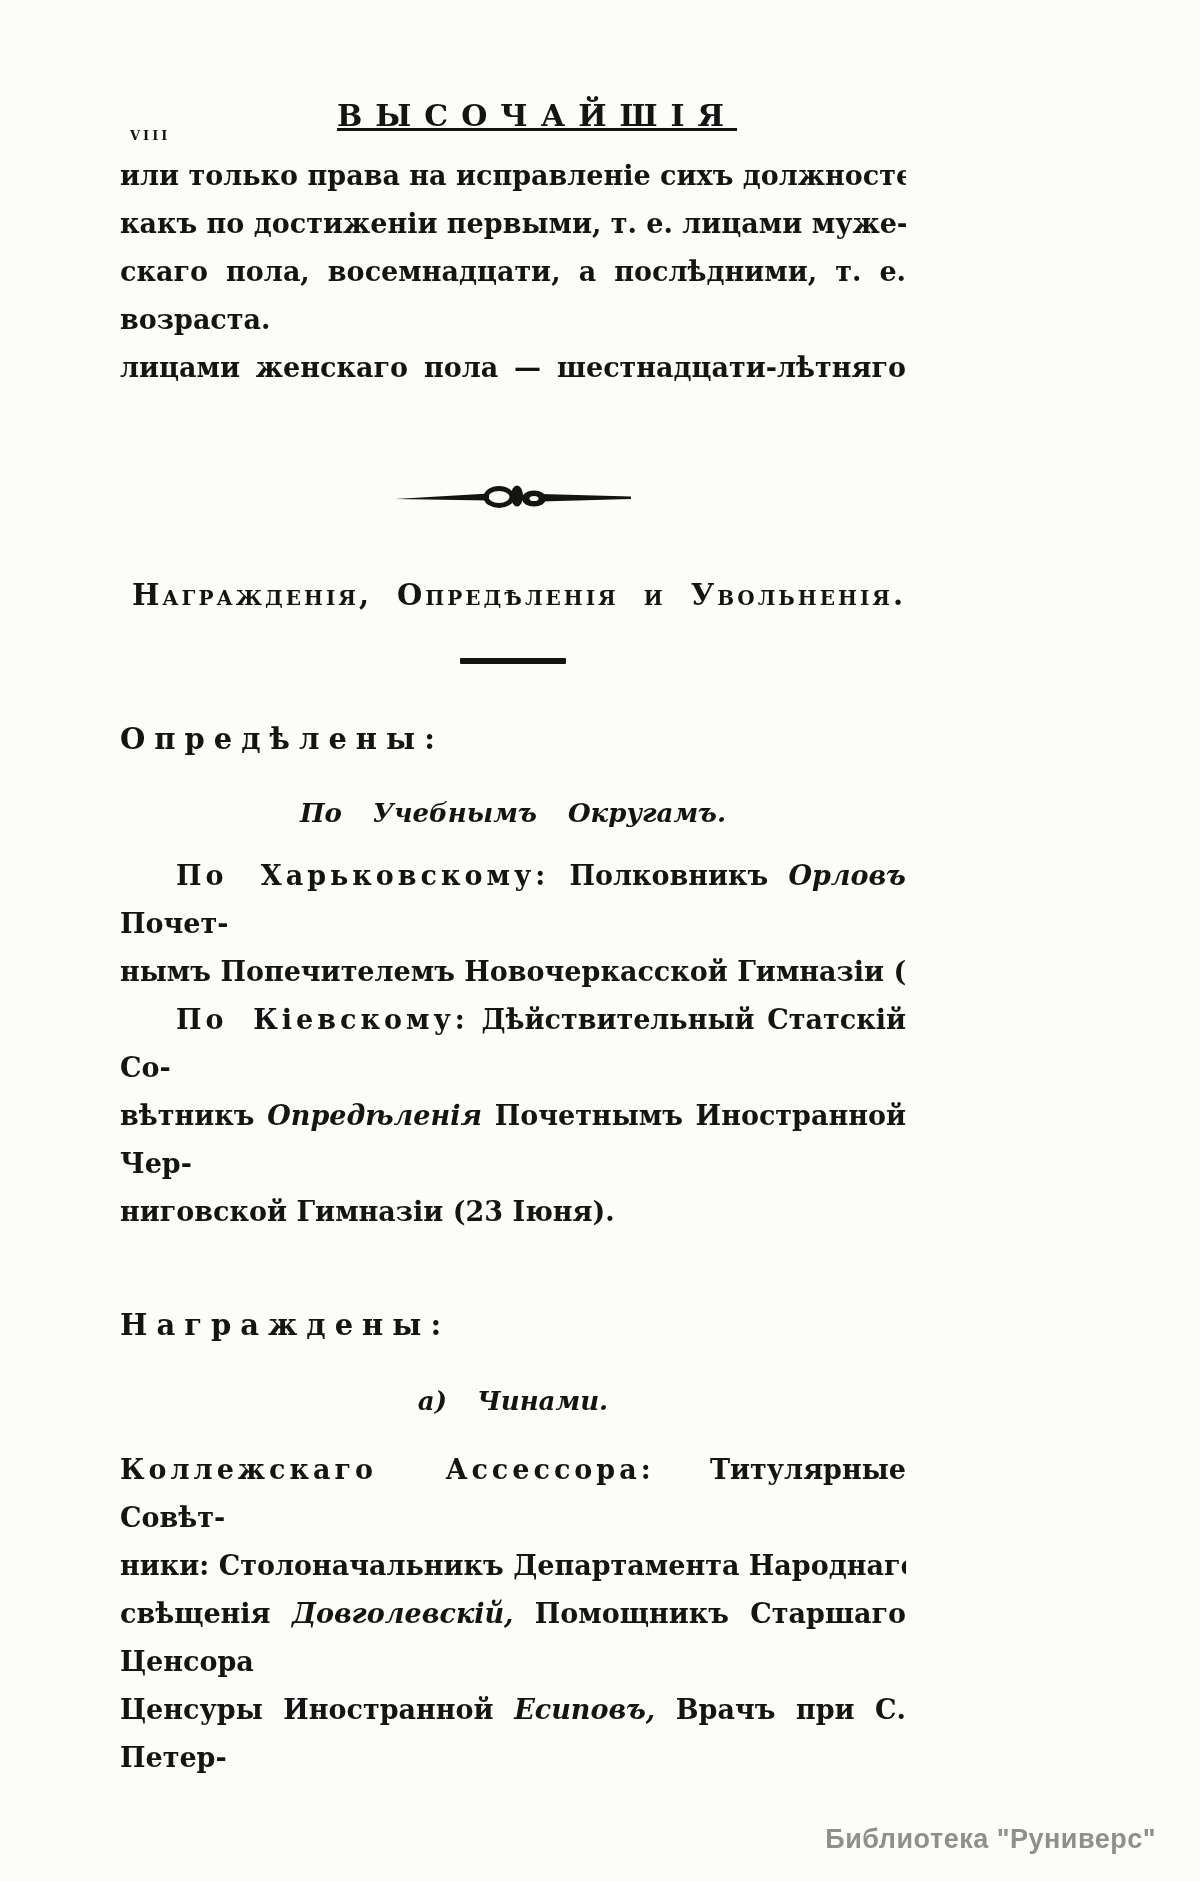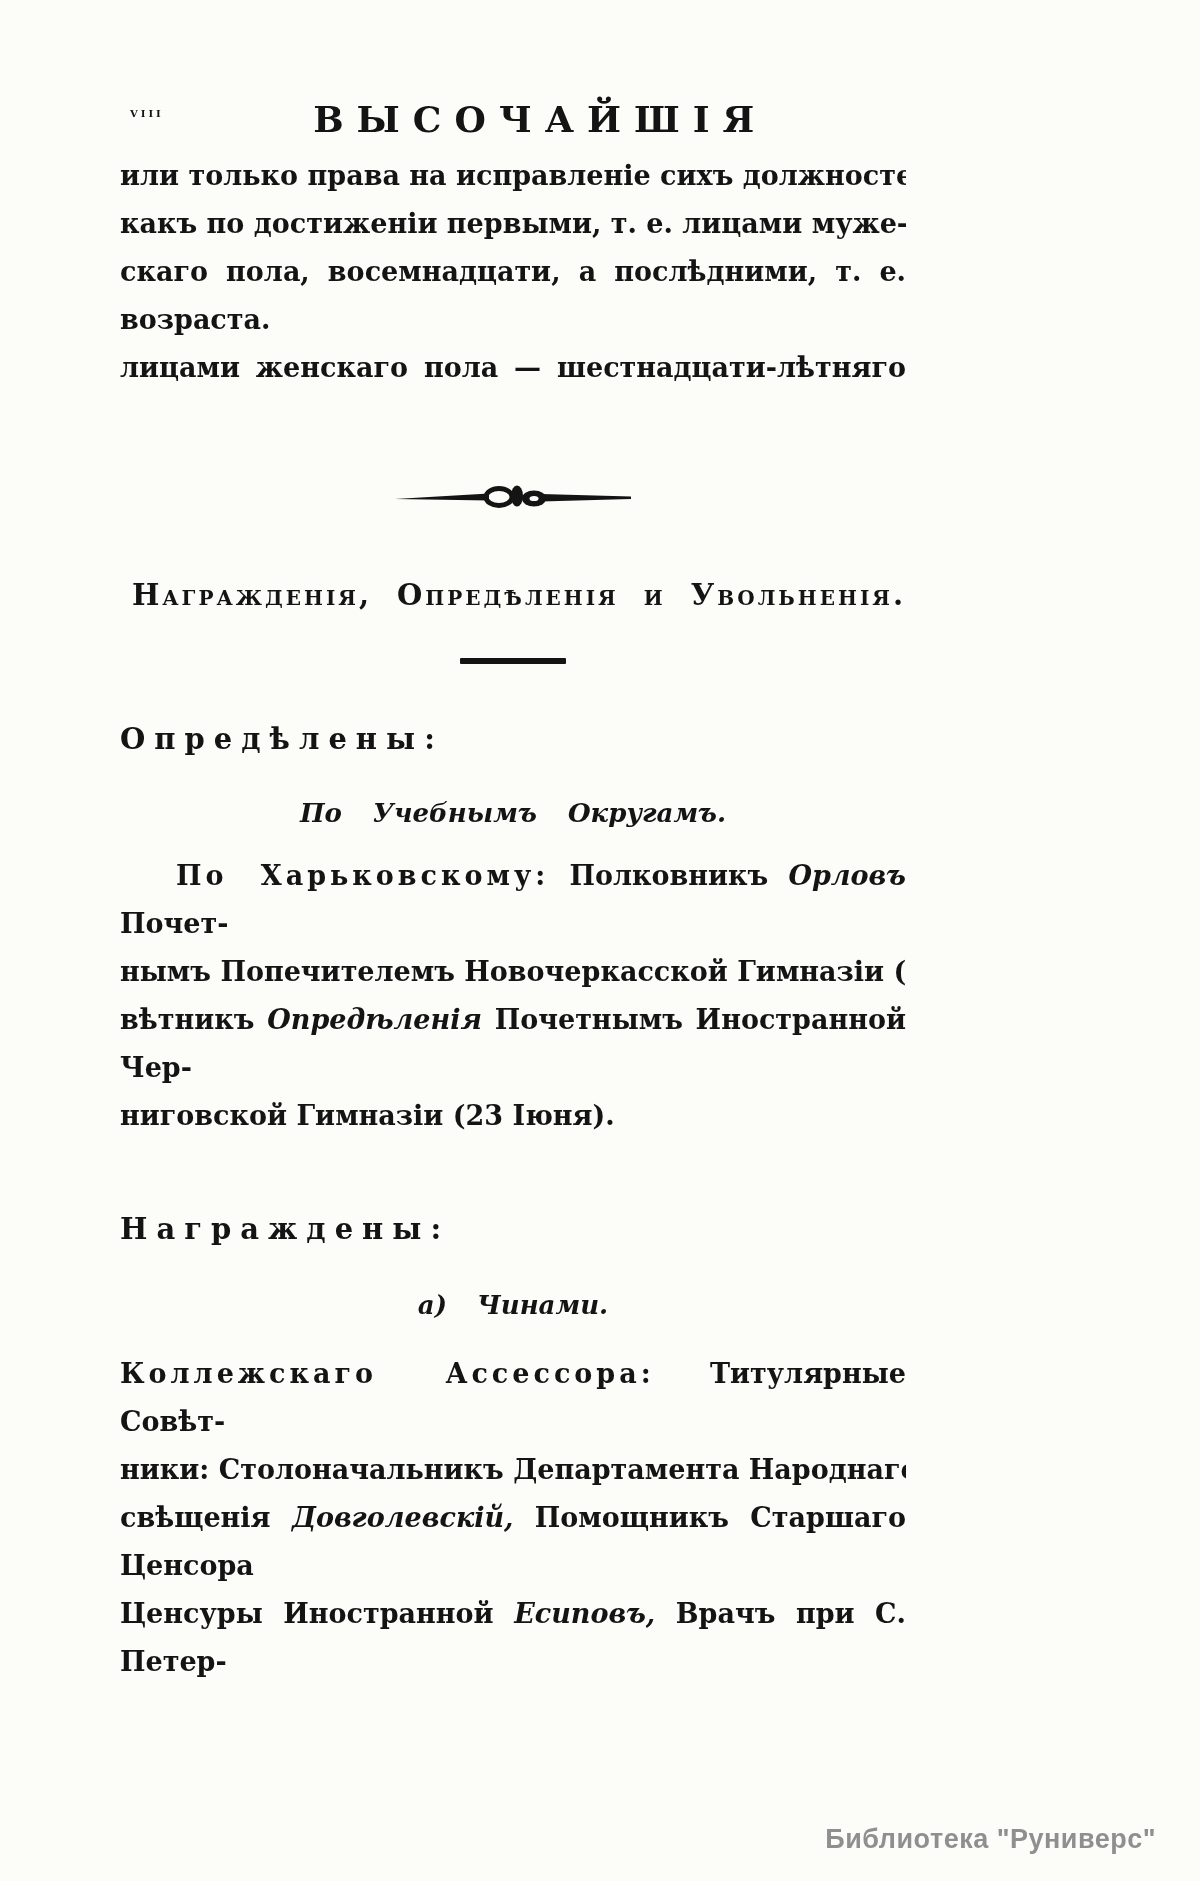--- a/index.html
+++ b/index.html
@@ -16,28 +16,28 @@
   }
   .content {
     position: absolute;
     left: 120px;
     top: 98px;
     width: 786px;
   }
   
   .header-row { position: relative; height: 42px; }
   .page-num {
-    position: absolute; left: 10px; top: 6px;
-    font-size: 14px; letter-spacing: 3px;
+    position: absolute; left: 10px; top: 24px;
+    font-size: 19px; letter-spacing: 3px;
     font-variant: small-caps; text-transform: lowercase;
   }
   .running-title {
     position: absolute; left: 50%; top: 0;
     transform: translateX(-44%);
-    font-size: 36px; letter-spacing: 13px; white-space: nowrap;
+    font-size: 30px; letter-spacing: 13px; white-space: nowrap; text-decoration: underline;
   }
   
   .para { font-size: 27px; line-height: 48px; }
   .jline { text-align: justify; text-align-last: justify; overflow: hidden; white-space: nowrap; }
   .jline.wrapok { white-space: normal; }
   .jline.end { text-align-last: left; }
   .indent { text-indent: 56px; }
   .lbl { letter-spacing: 4px; word-spacing: 9px; }
   .it { font-style: italic; }
   .intro { margin-top: 12px; }
@@ -116,20 +116,21 @@
     <div class="spaced-heading">Опредѣлены:</div>
 
     <div class="italic-heading"><span class="it">По Учебнымъ Округамъ.</span></div>
 
     <div class="para kharkov">
       <div class="jline wrapok indent"><span class="lbl">По Харьковскому:</span><span> Полковникъ </span><span class="it">Орловъ</span><span> Почет-</span></div>
       <div class="jline">нымъ Попечителемъ Новочеркасской Гимназіи (9 Іюня).</div>
     </div>
 
     <div class="para kiev">
+      <div class="jline wrapok indent"><span class="lbl">По Кіевскому:</span><span> Дѣйствительный Статскій Со-</span></div>
       <div class="jline wrapok"><span>вѣтникъ </span><span class="it">Опредѣленія</span><span> Почетнымъ Иностранной Чер-</span></div>
       <div class="jline end">ниговской Гимназіи (23 Іюня).</div>
     </div>
 
     <div class="spaced-heading awarded-heading">Награждены:</div>
 
     <div class="italic-heading chinami-heading"><span class="it sub-letter">а)</span><span class="it">Чинами.</span></div>
 
     <div class="para collegiate">
       <div class="jline wrapok"><span class="lbl">Коллежскаго Ассессора:</span><span> Титулярные Совѣт-</span></div>

